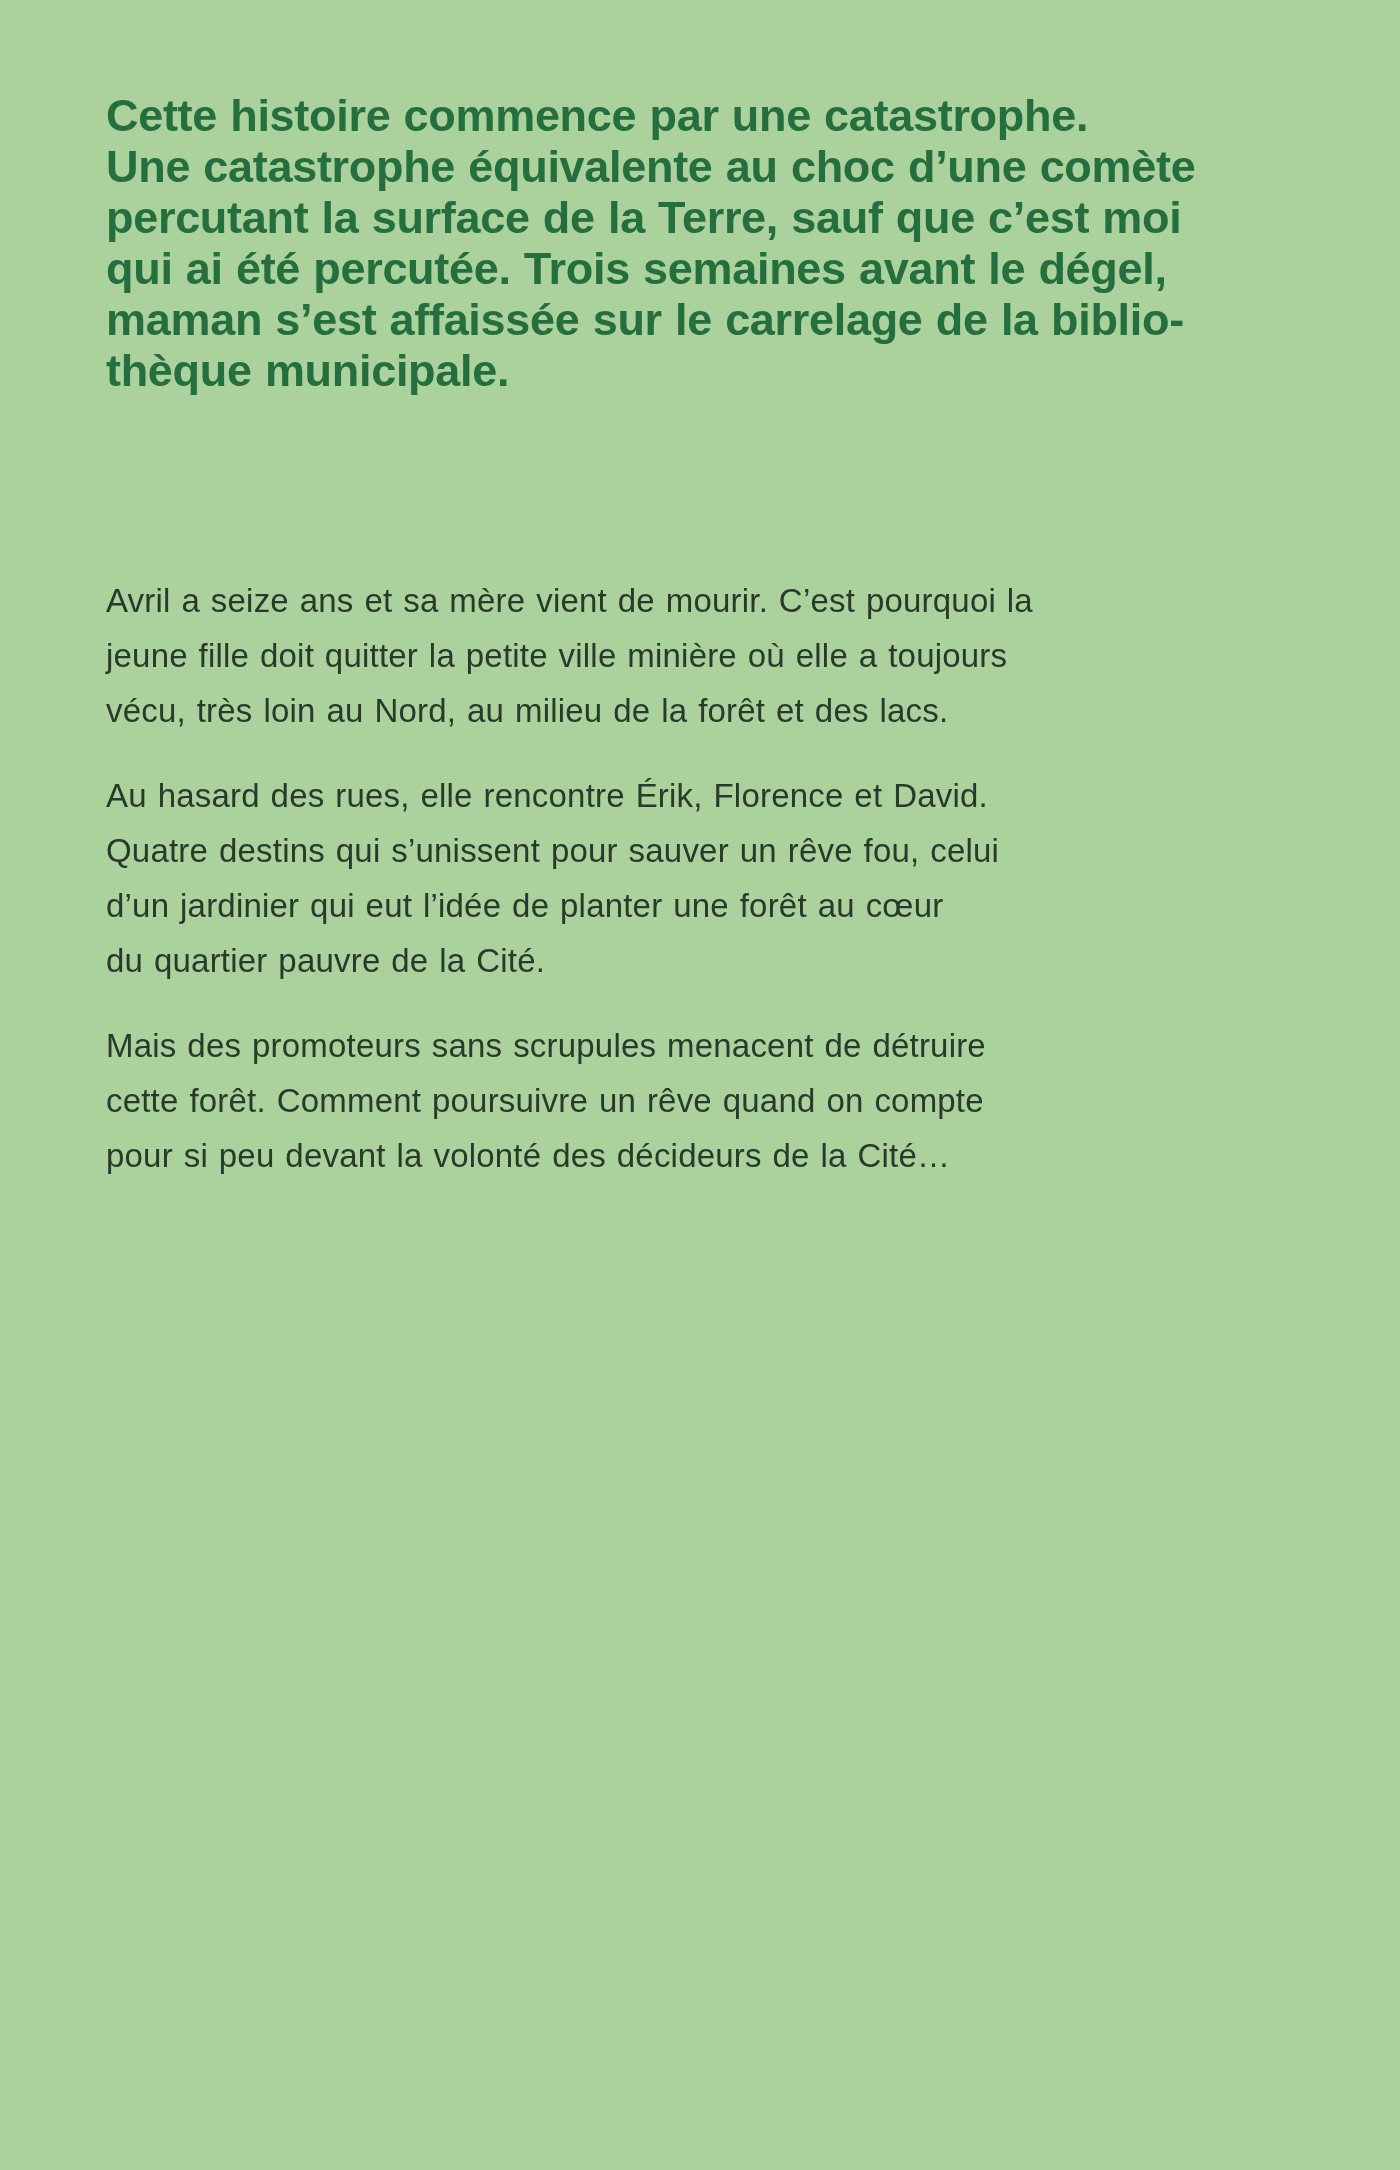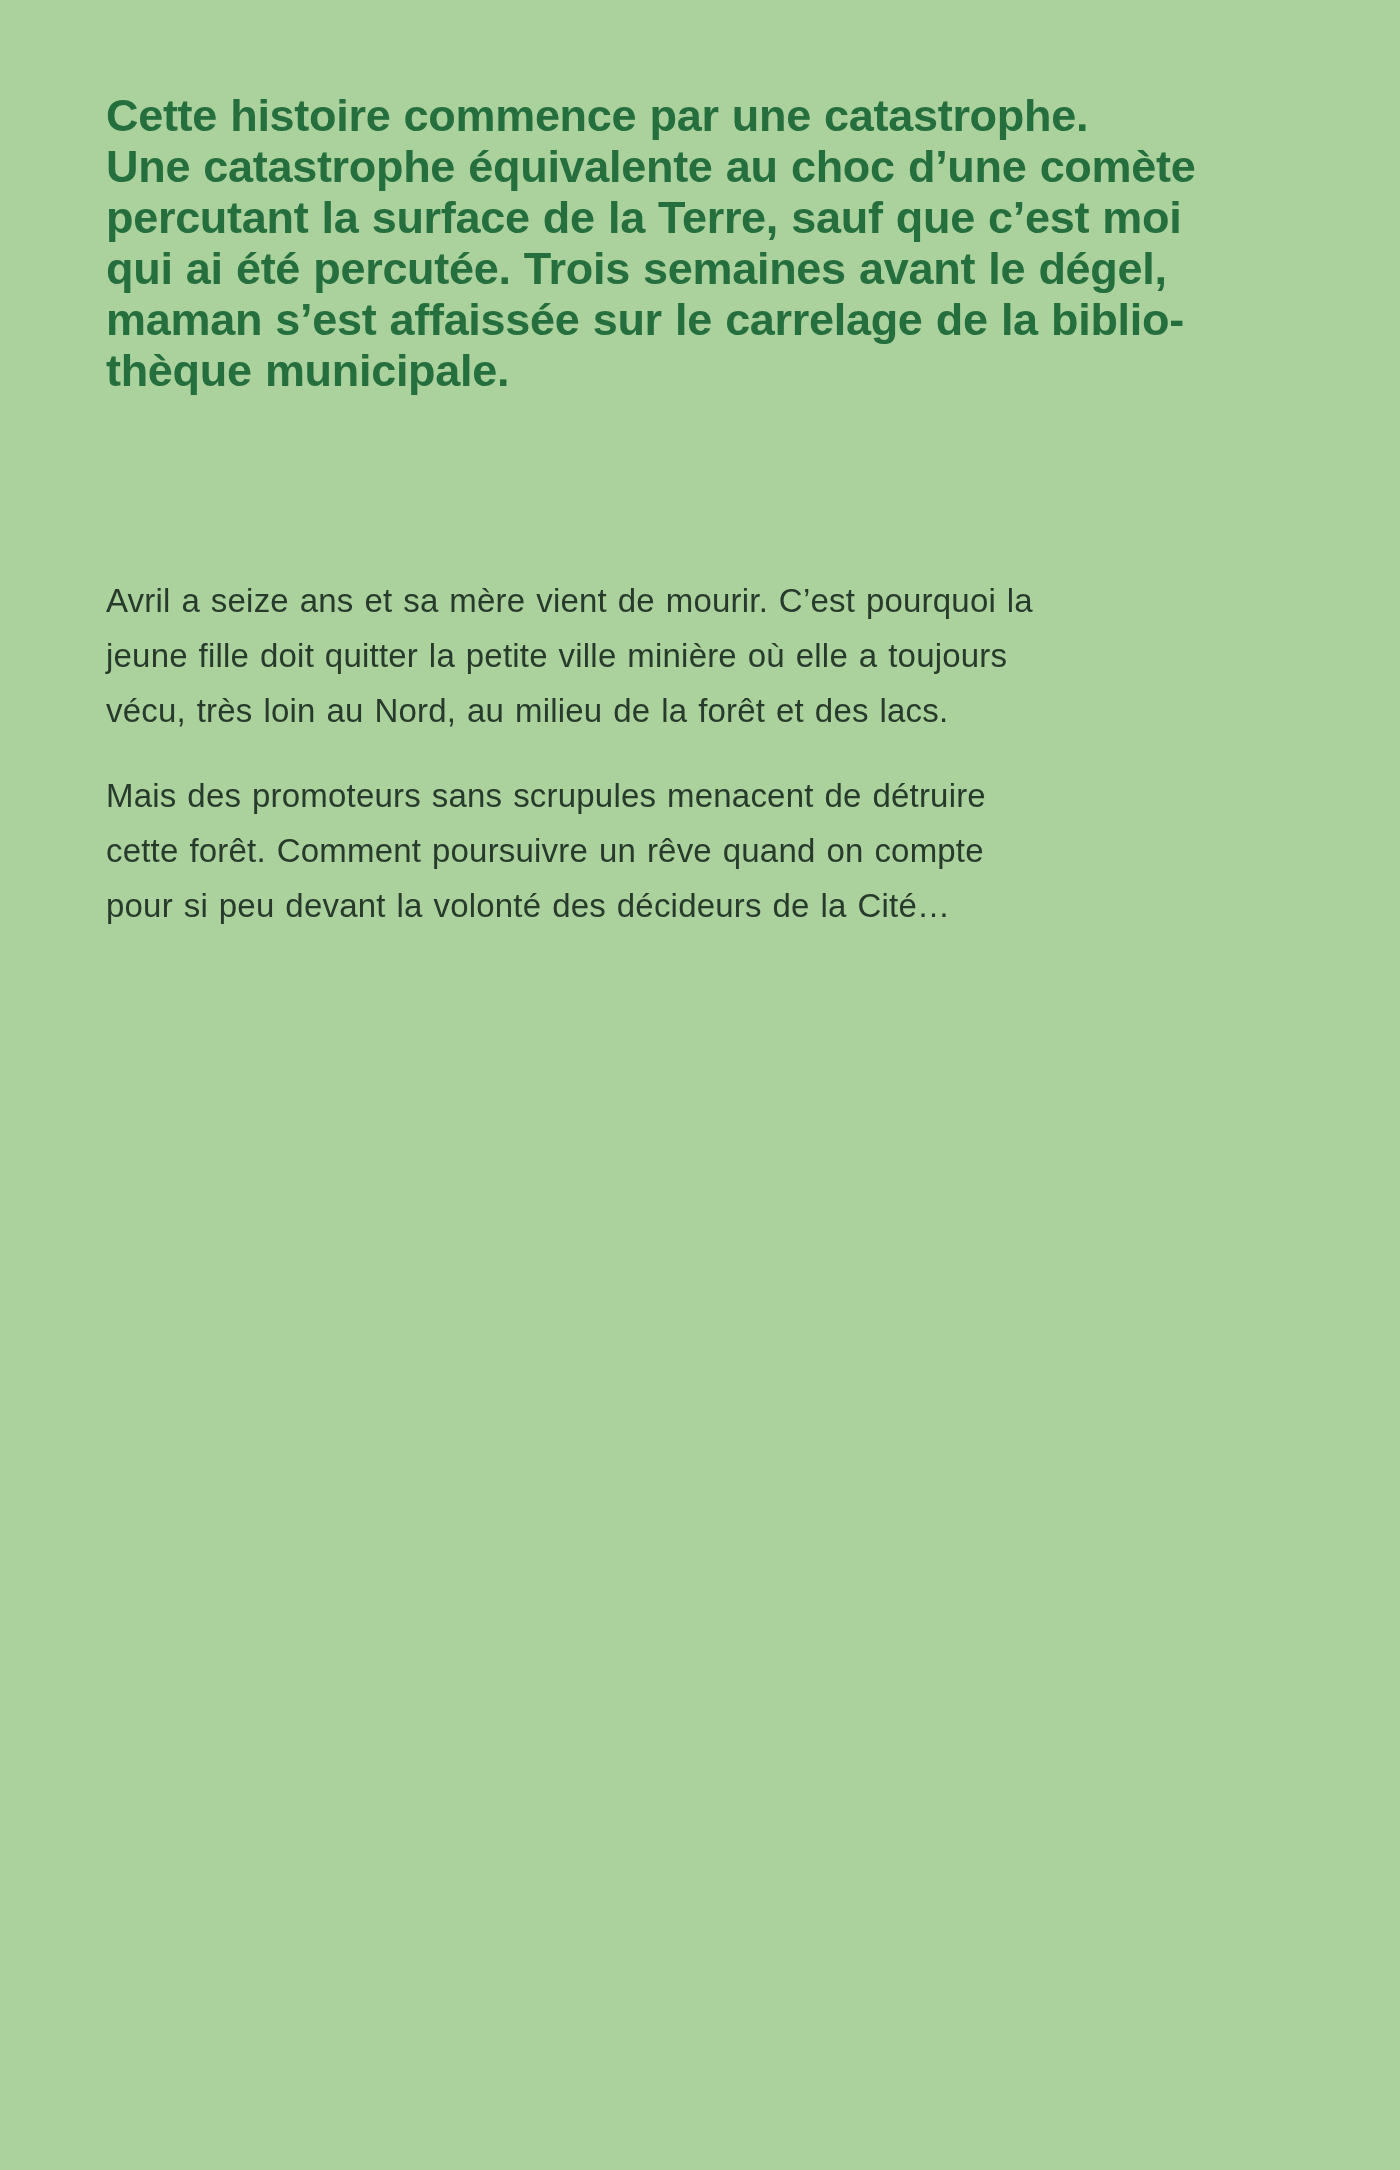--- a/index.html
+++ b/index.html
@@ -52,17 +52,21 @@
   <div class="headline">Cette histoire commence par une catastrophe.
 Une catastrophe équivalente au choc d’une comète
 percutant la surface de la Terre, sauf que c’est moi
 qui ai été percutée. Trois semaines avant le dégel,
 maman s’est affaissée sur le carrelage de la biblio-
 thèque municipale.</div>
   <div class="synopsis">
     <p class="para">Avril a seize ans et sa mère vient de mourir. C’est pourquoi la
 jeune fille doit quitter la petite ville minière où elle a toujours
 vécu, très loin au Nord, au milieu de la forêt et des lacs.</p>
+    <p class="para">Au hasard des rues, elle rencontre Érik, Florence et David.
+Quatre destins qui s’unissent pour sauver un rêve fou, celui
+d’un jardinier qui eut l’idée de planter une forêt au cœur
+du quartier pauvre de la Cité.</p>
     <p class="para">Mais des promoteurs sans scrupules menacent de détruire
 cette forêt. Comment poursuivre un rêve quand on compte
 pour si peu devant la volonté des décideurs de la Cité…</p>
   </div>
 </div>
 
 </body></html>

